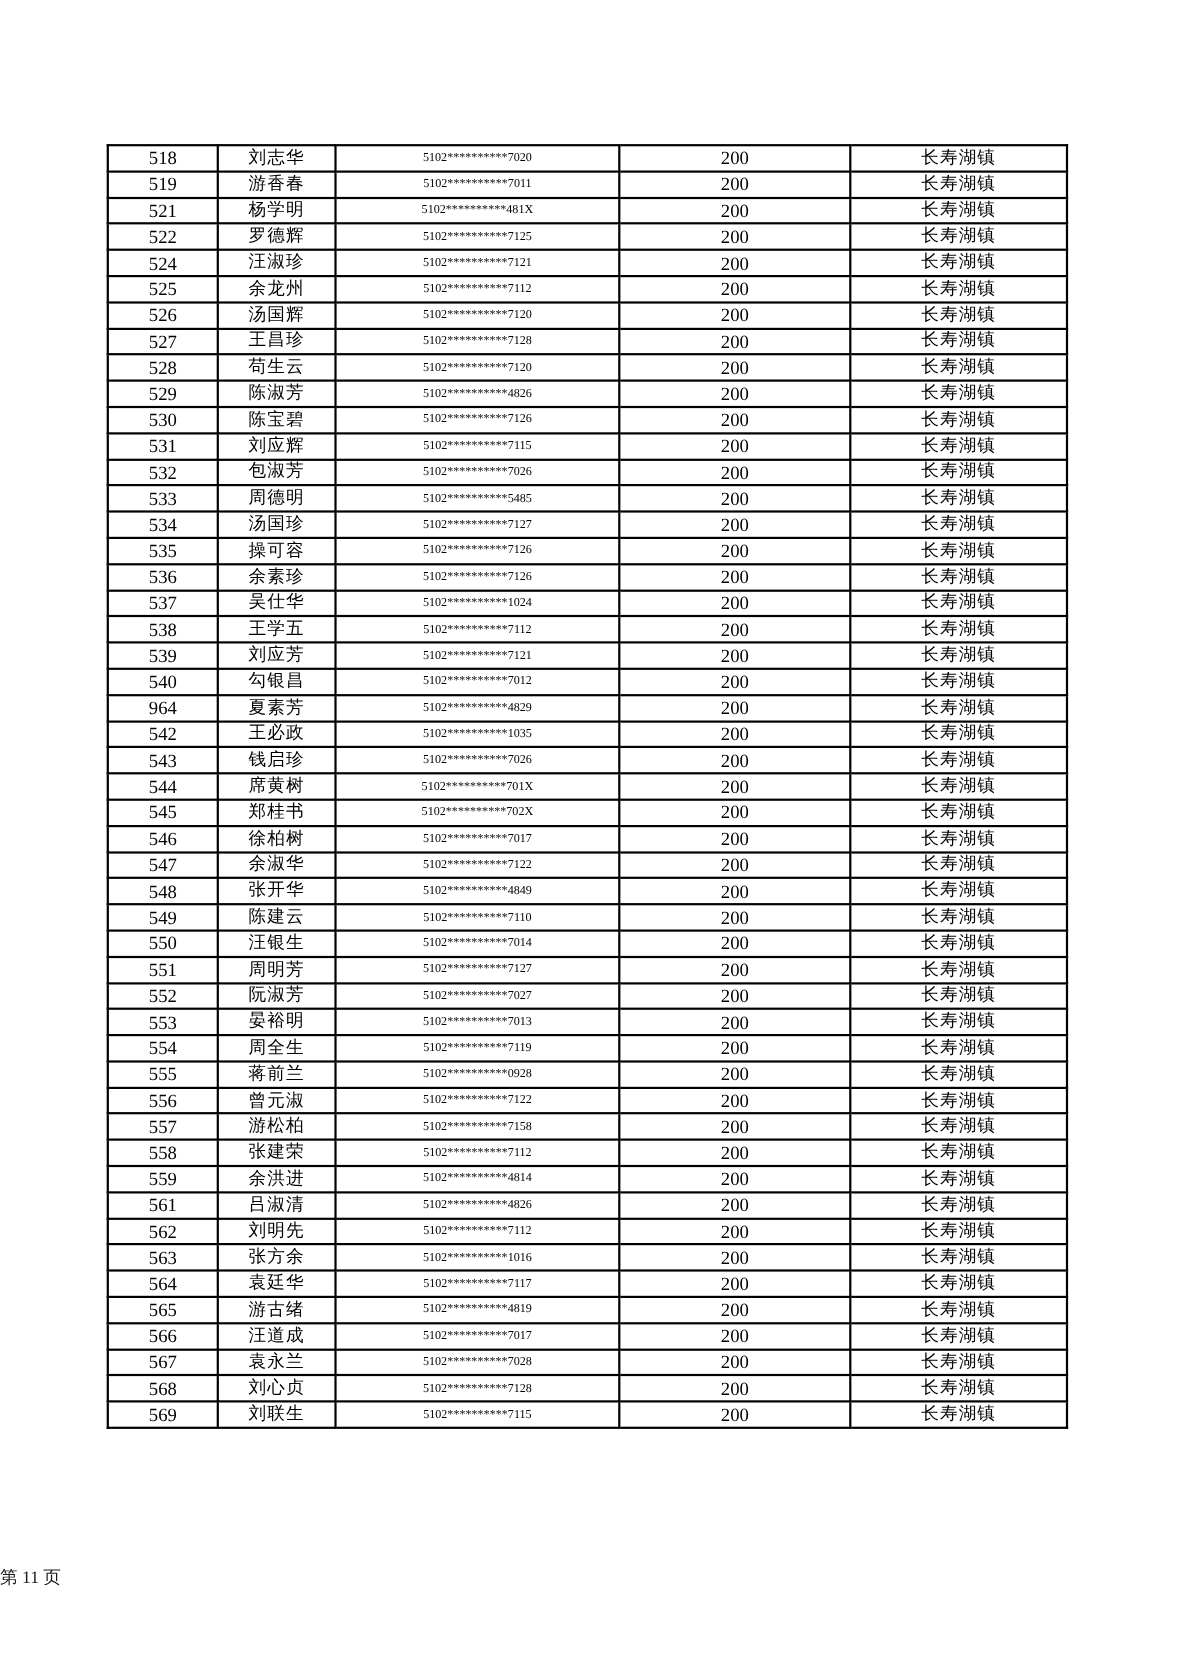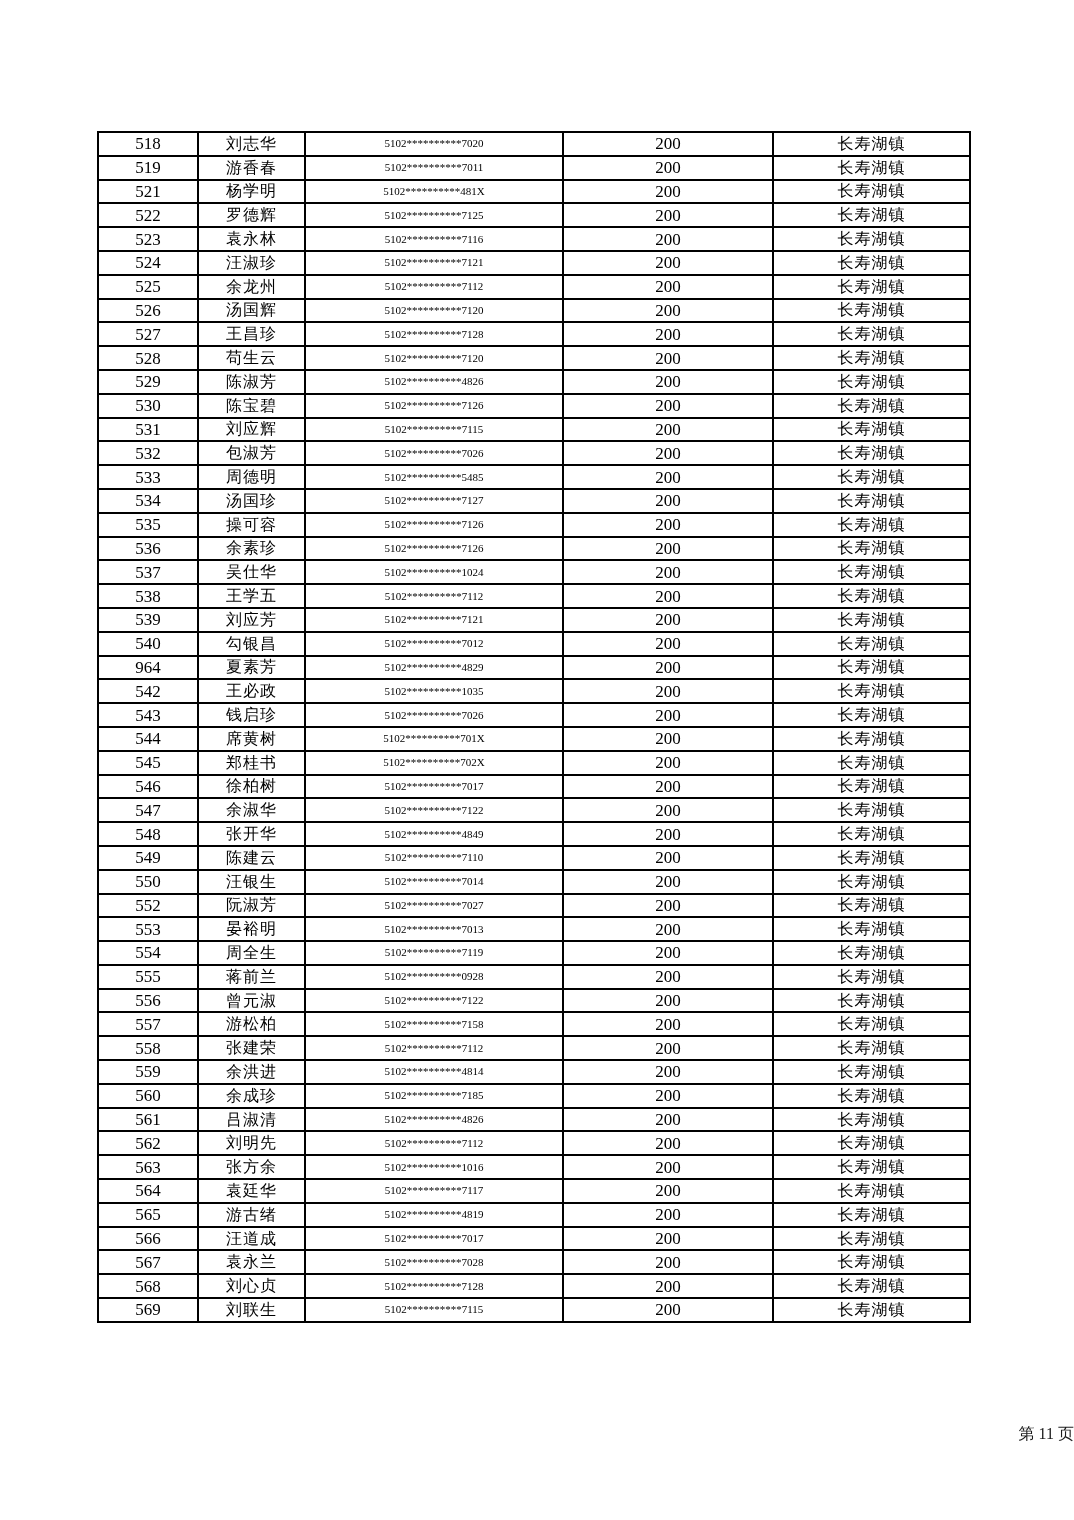--- a/index.html
+++ b/index.html
@@ -44,21 +44,21 @@
     letter-spacing: 1px;
   }
   table.roster td.c-id {
     font-size: 11px;
   }
   .footer {
     position: absolute;
     left: 0;
     top: 1424px;
     width: 1074px;
-    text-align: right;
+    text-align: left;
     font-size: 16px;
     color: #1a1a1a;
   }
 </style>
 </head>
 <body>
 
 <div class="page">
 
   <table class="roster">
@@ -92,27 +92,20 @@
           <td class="c-town">长寿湖镇</td>
         </tr>
         <tr>
           <td class="c-num">522</td>
           <td class="c-name">罗德辉</td>
           <td class="c-id">5102**********7125</td>
           <td class="c-amount">200</td>
           <td class="c-town">长寿湖镇</td>
         </tr>
         <tr>
-          <td class="c-num">523</td>
-          <td class="c-name">袁永林</td>
-          <td class="c-id">5102**********7116</td>
-          <td class="c-amount">200</td>
-          <td class="c-town">长寿湖镇</td>
-        </tr>
-        <tr>
           <td class="c-num">524</td>
           <td class="c-name">汪淑珍</td>
           <td class="c-id">5102**********7121</td>
           <td class="c-amount">200</td>
           <td class="c-town">长寿湖镇</td>
         </tr>
         <tr>
           <td class="c-num">525</td>
           <td class="c-name">余龙州</td>
           <td class="c-id">5102**********7112</td>
@@ -288,20 +281,27 @@
           <td class="c-town">长寿湖镇</td>
         </tr>
         <tr>
           <td class="c-num">550</td>
           <td class="c-name">汪银生</td>
           <td class="c-id">5102**********7014</td>
           <td class="c-amount">200</td>
           <td class="c-town">长寿湖镇</td>
         </tr>
         <tr>
+          <td class="c-num">551</td>
+          <td class="c-name">周明芳</td>
+          <td class="c-id">5102**********7127</td>
+          <td class="c-amount">200</td>
+          <td class="c-town">长寿湖镇</td>
+        </tr>
+        <tr>
           <td class="c-num">552</td>
           <td class="c-name">阮淑芳</td>
           <td class="c-id">5102**********7027</td>
           <td class="c-amount">200</td>
           <td class="c-town">长寿湖镇</td>
         </tr>
         <tr>
           <td class="c-num">553</td>
           <td class="c-name">晏裕明</td>
           <td class="c-id">5102**********7013</td>
@@ -340,27 +340,20 @@
           <td class="c-num">558</td>
           <td class="c-name">张建荣</td>
           <td class="c-id">5102**********7112</td>
           <td class="c-amount">200</td>
           <td class="c-town">长寿湖镇</td>
         </tr>
         <tr>
           <td class="c-num">559</td>
           <td class="c-name">余洪进</td>
           <td class="c-id">5102**********4814</td>
-          <td class="c-amount">200</td>
-          <td class="c-town">长寿湖镇</td>
-        </tr>
-        <tr>
-          <td class="c-num">560</td>
-          <td class="c-name">余成珍</td>
-          <td class="c-id">5102**********7185</td>
           <td class="c-amount">200</td>
           <td class="c-town">长寿湖镇</td>
         </tr>
         <tr>
           <td class="c-num">561</td>
           <td class="c-name">吕淑清</td>
           <td class="c-id">5102**********4826</td>
           <td class="c-amount">200</td>
           <td class="c-town">长寿湖镇</td>
         </tr>

